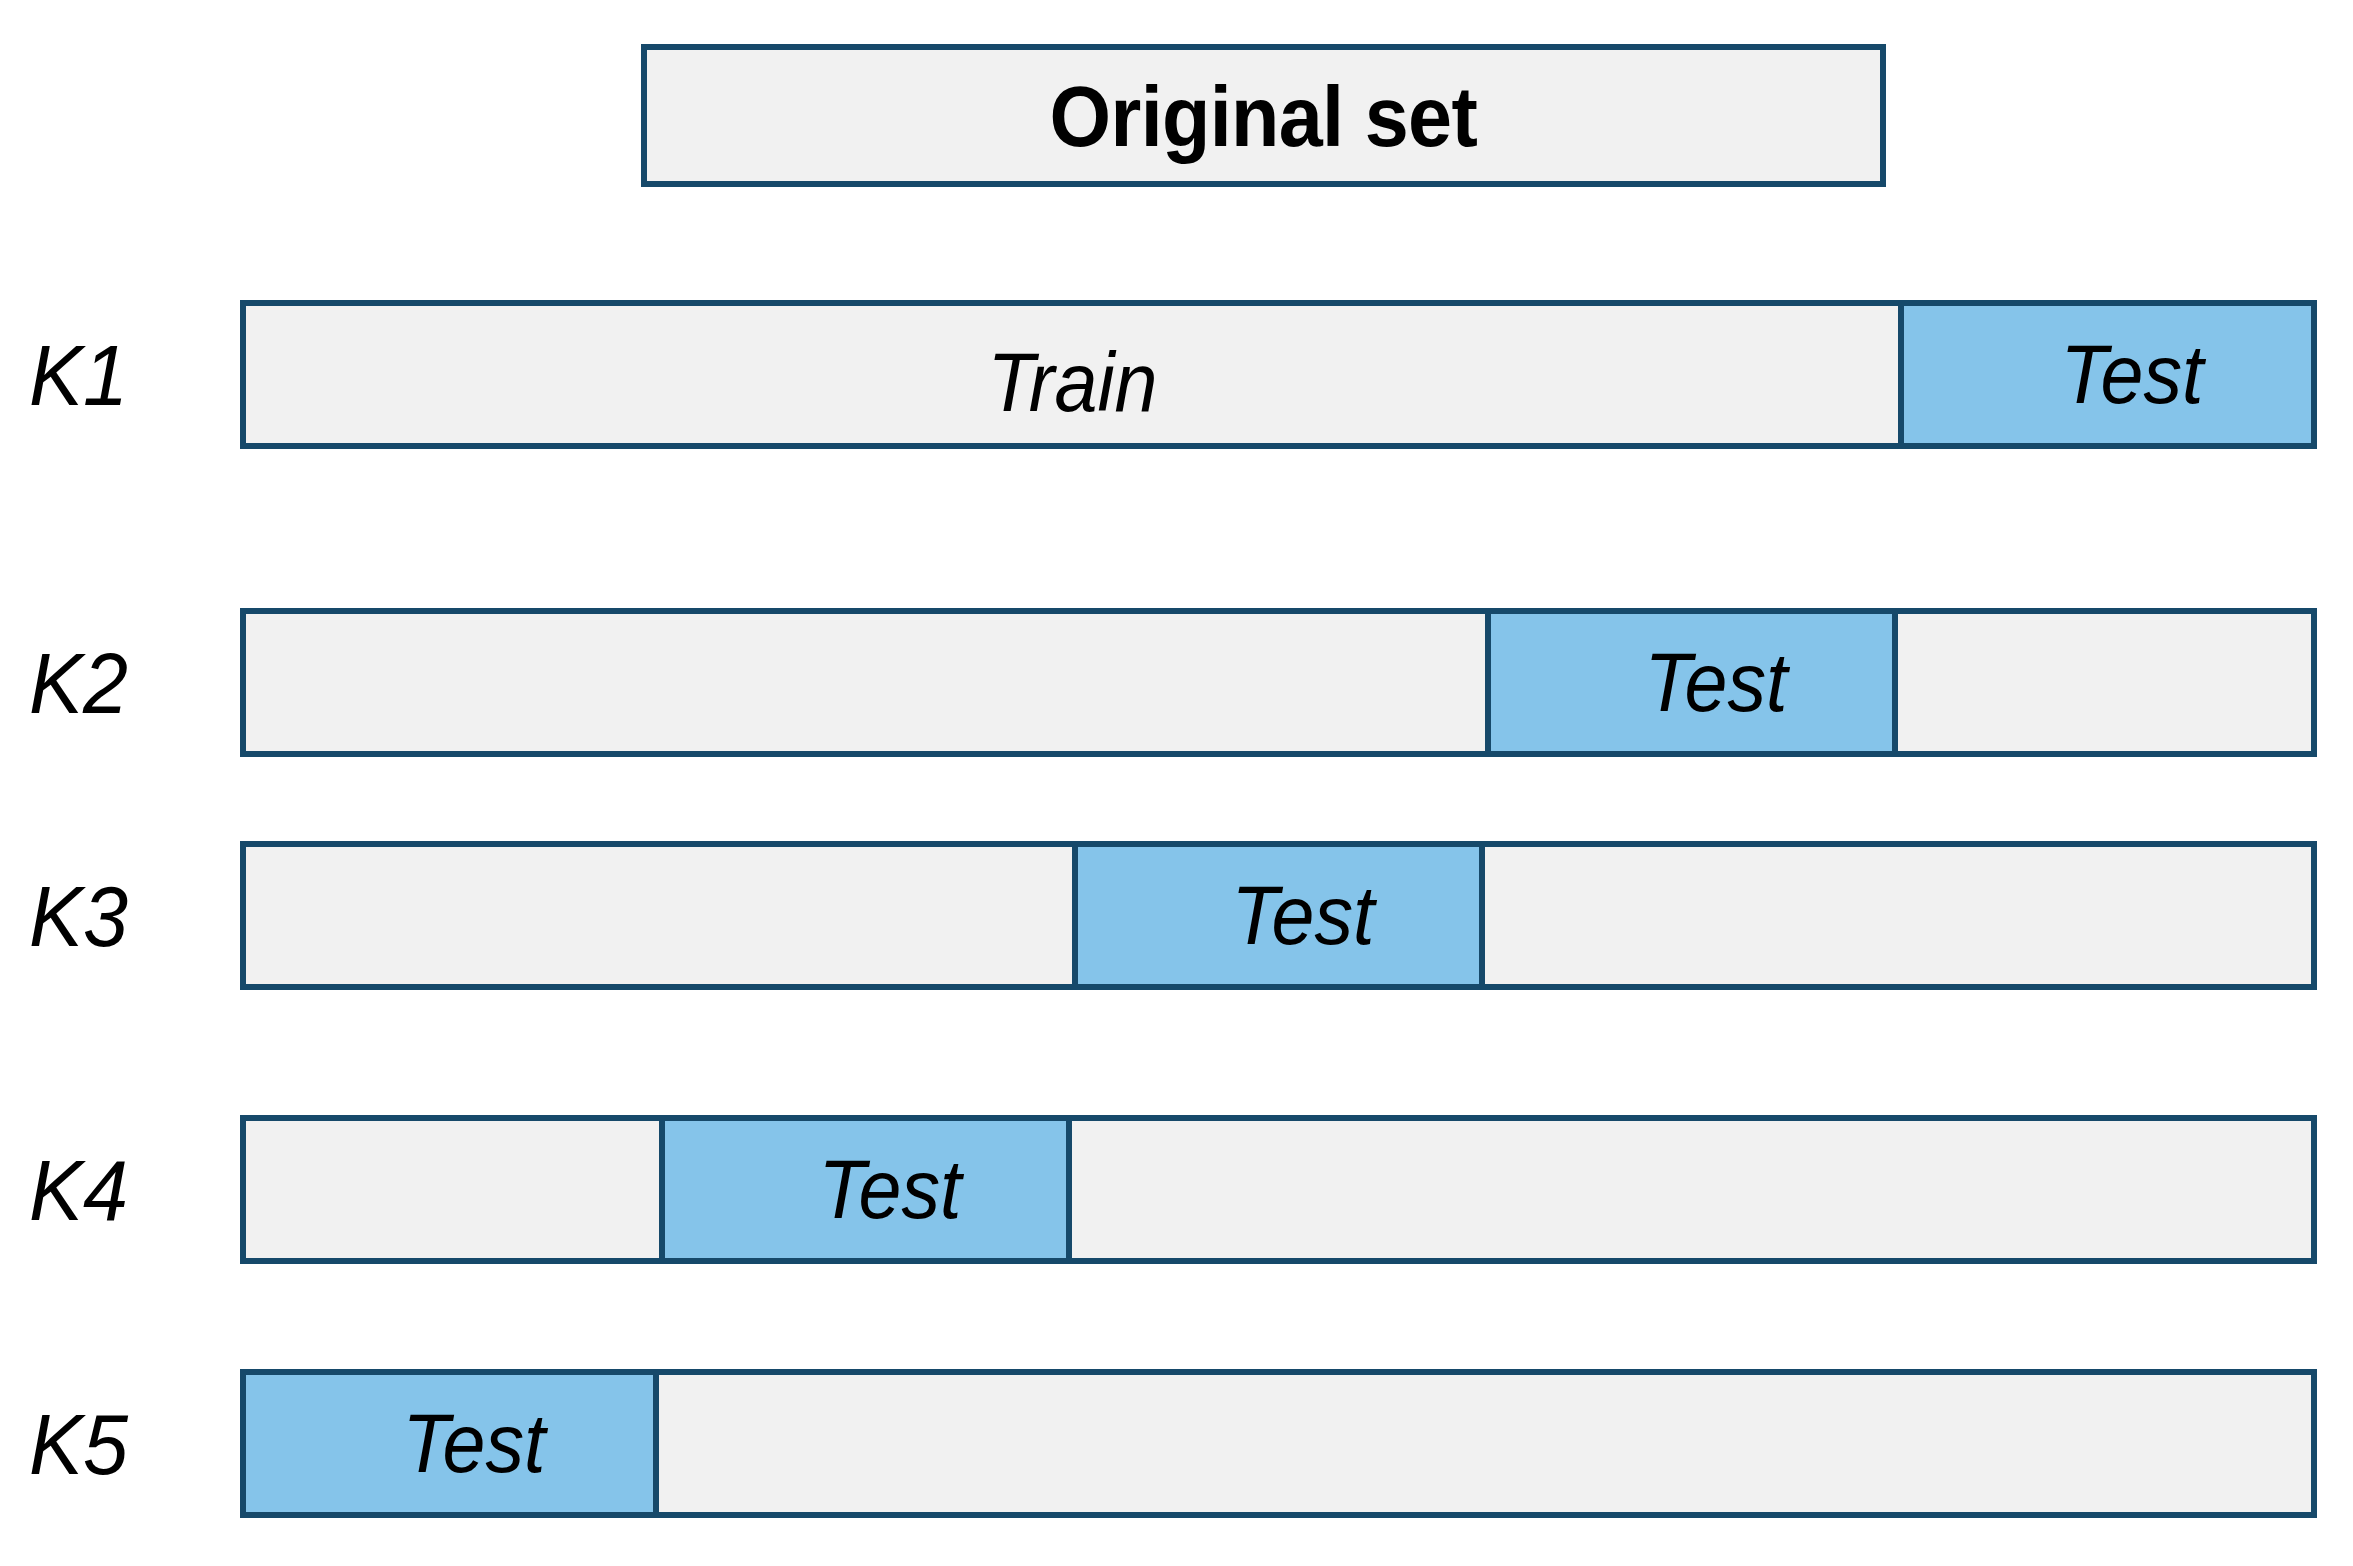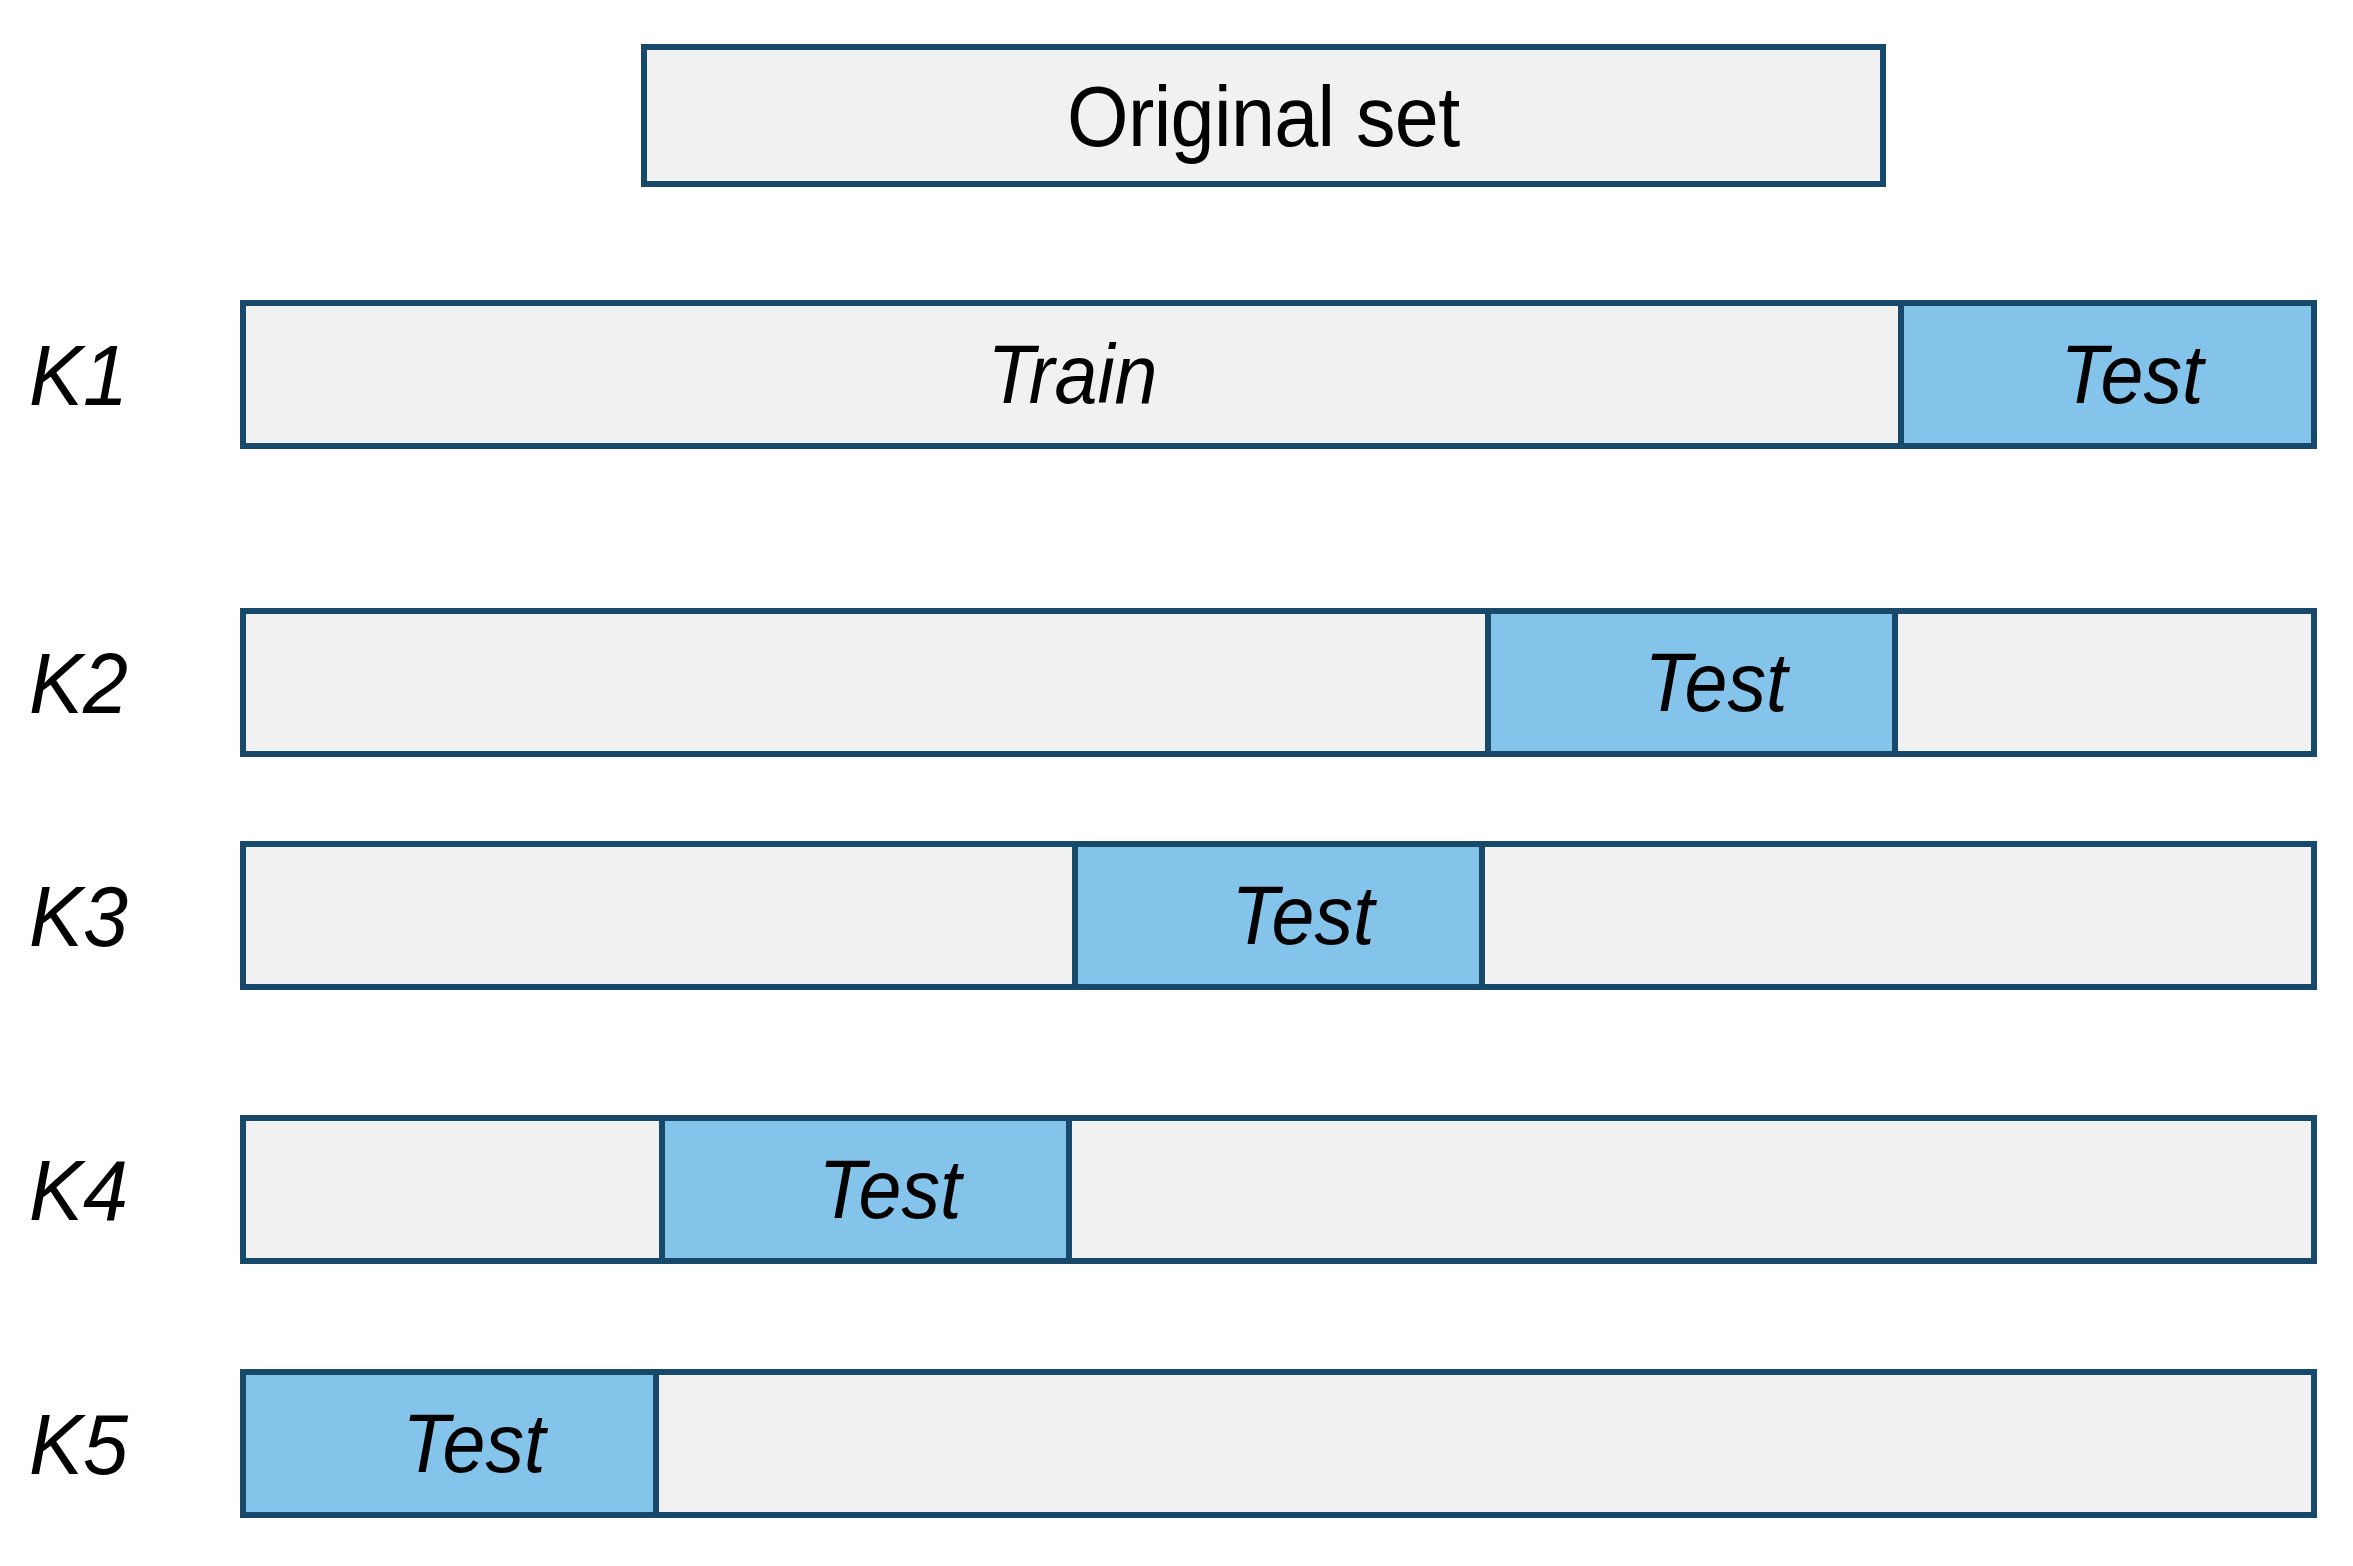--- a/index.html
+++ b/index.html
@@ -28,20 +28,21 @@
     left: 641px;
     top: 44px;
     width: 1245px;
     height: 143px;
     box-sizing: border-box;
     background: #f1f1f1;
     border: 6.6px solid #16496a;
     display: flex;
     align-items: center;
     justify-content: center;
+    font-weight: bold;
   }
   .original-box .cap {
     font-size: 86px;
     line-height: 1;
     color: #000000;
     letter-spacing: -0.7px;
     transform: scaleX(0.92);
     transform-origin: center;
     white-space: nowrap;
   }
@@ -106,21 +107,21 @@
     line-height: 1;
     color: #000000;
     white-space: nowrap;
     transform: scaleX(0.93);
     transform-origin: center;
   }
   
   .train-label {
     position: absolute;
     left: 0;
-    top: 0;
+    top: 8px;
     width: 80%;
     height: 100%;
     display: flex;
     align-items: center;
     justify-content: center;
     pointer-events: none;
   }
   .train-label span {
     font-size: 83px;
     line-height: 1;

